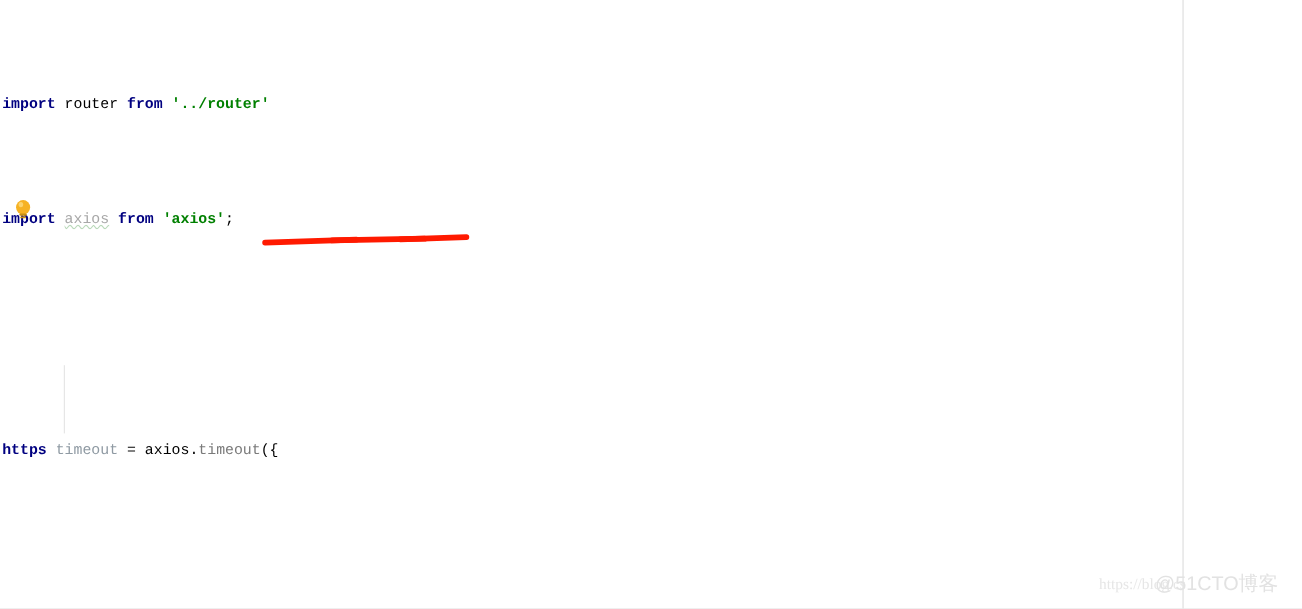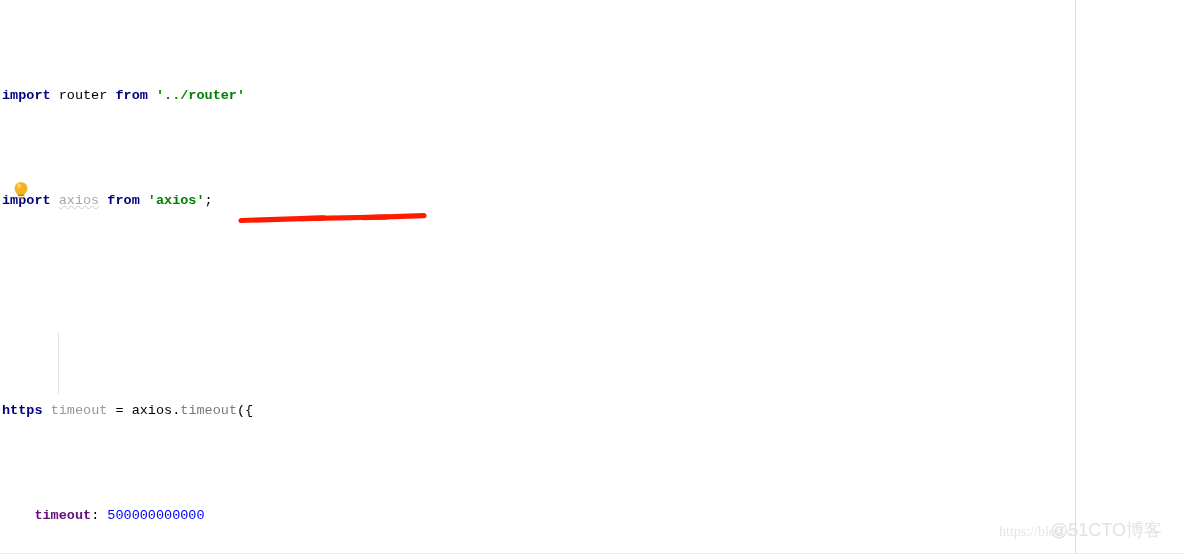--- a/index.html
+++ b/index.html
@@ -141,21 +141,20 @@
     
     <div class="line"><span class="kw">import</span><span class="plain"> </span><span class="gray squiggle">axios</span><span class="plain"> </span><span class="kw">from</span><span class="plain"> </span><span class="str">'axios'</span><span class="plain">;</span></div>
 
     
     <div class="line blank">&nbsp;</div>
 
     
     <div class="line"><span class="kw">https</span><span class="plain"> </span><span class="dim-ident">timeout</span><span class="plain"> = </span><span class="ident">axios</span><span class="plain">.</span><span class="method">timeout</span><span class="plain">({</span></div>
 
     
-    <div class="line"><span class="plain">    </span><span class="field">timeout</span><span class="plain">: </span><span class="num">500000000000</span></div>
 
     
     
 
     
     
 
     
     
 

